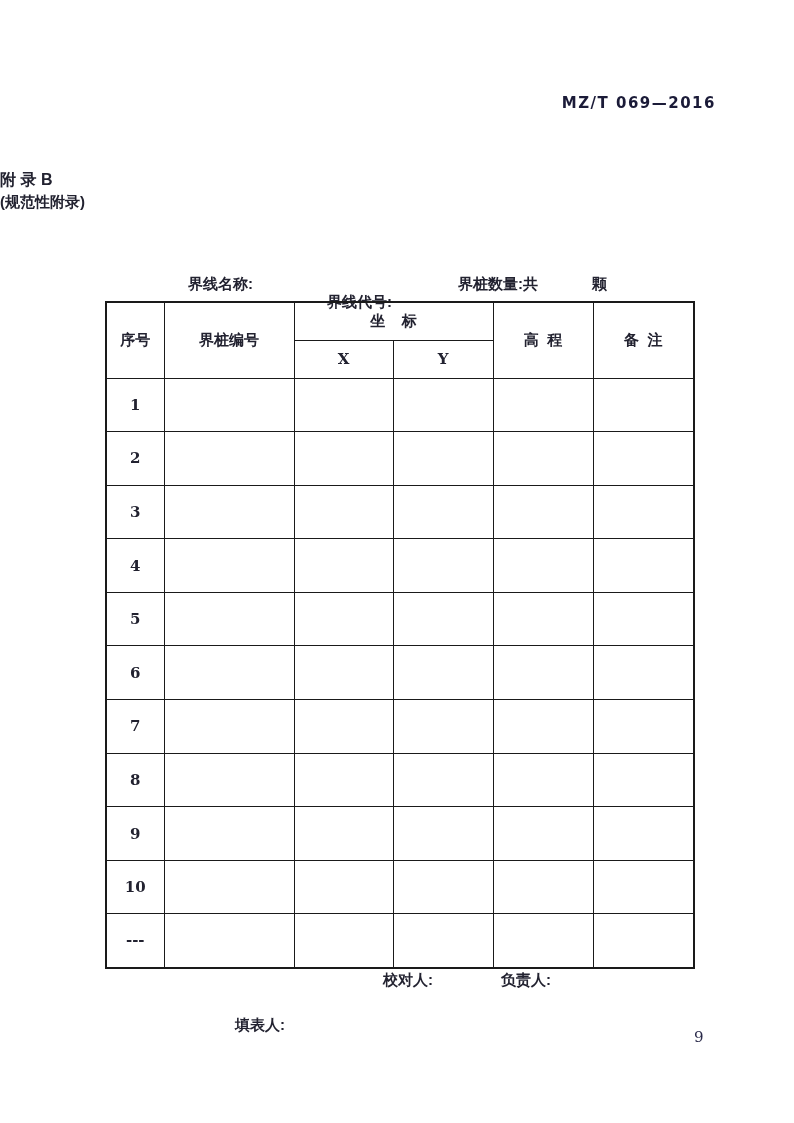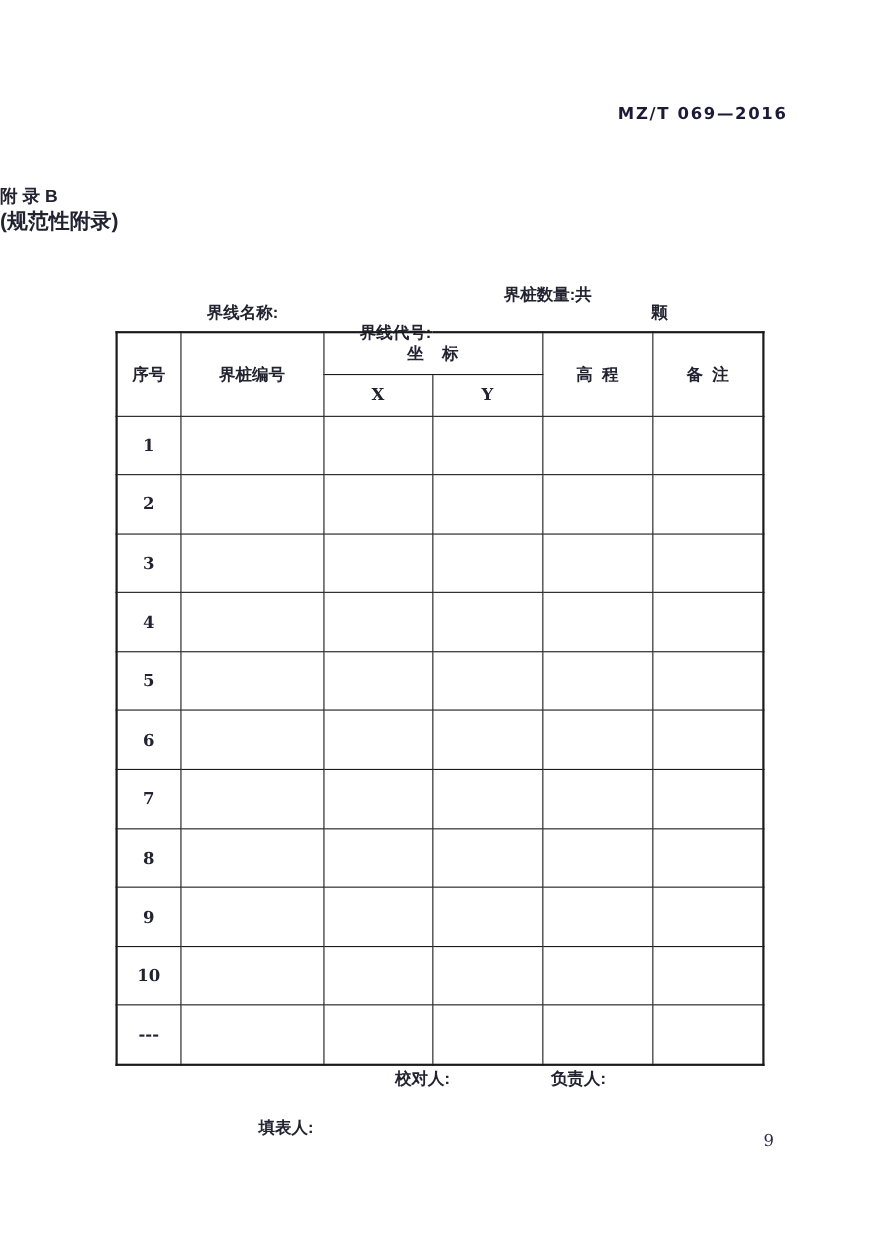--- a/index.html
+++ b/index.html
@@ -17,28 +17,28 @@
     position:absolute; top:94px; right:78px;
     font-size:15px; font-weight:bold; letter-spacing:1.5px;
     color:#1b1b38;
     font-family:"DejaVu Sans",sans-serif;
   }
   .title-block {
     position:absolute; top:169px; left:0; width:100%;
     text-align:left; font-weight:bold;
     line-height:22px; font-size:16px; color:#222230;
   }
-  .title-block .t2, .title-block .t3 { font-size:19px; }
+  .title-block .t2, .title-block .t3 { font-size:15px; }
   .form-line span, .sign-line span {
     position:absolute; white-space:pre;
     font-size:15px; font-weight:bold; color:#222230;
   }
   .fl-name  { left:188px; top:275px; }
   .fl-code  { left:327px; top:293px; }
-  .fl-count { left:458px; top:259px; }
+  .fl-count { left:458px; top:275px; }
   .fl-unit  { left:592px; top:275px; }
   table.results {
     position:absolute; left:105px; top:301px;
     border-collapse:collapse; table-layout:fixed;
     border:2px solid #1a1a1a;
   }
   table.results td, table.results th {
     border:1px solid #1a1a1a;
     text-align:center; vertical-align:middle;
     font-weight:bold; font-size:15px; color:#222230;
@@ -50,21 +50,21 @@
     font-weight:normal;
     font-family:"DejaVu Serif","Liberation Serif",serif;
     font-size:15px; color:#33333f;
   }
   th.xy {
     font-weight:normal;
     font-family:"DejaVu Serif","Liberation Serif",serif;
     font-size:14px;
   }
   .sl-filler      { left:235px; top:1016px; }
-  .sl-checker     { left:359px; top:971px; }
+  .sl-checker     { left:383px; top:971px; }
   .sl-responsible { left:501px; top:971px; }
   .page-number {
     position:absolute; left:694px; top:1028px;
     font-size:15px; color:#2a2a4a;
     font-family:"DejaVu Serif","Liberation Serif",serif;
   }
 </style>
 </head>
 <body>
 

